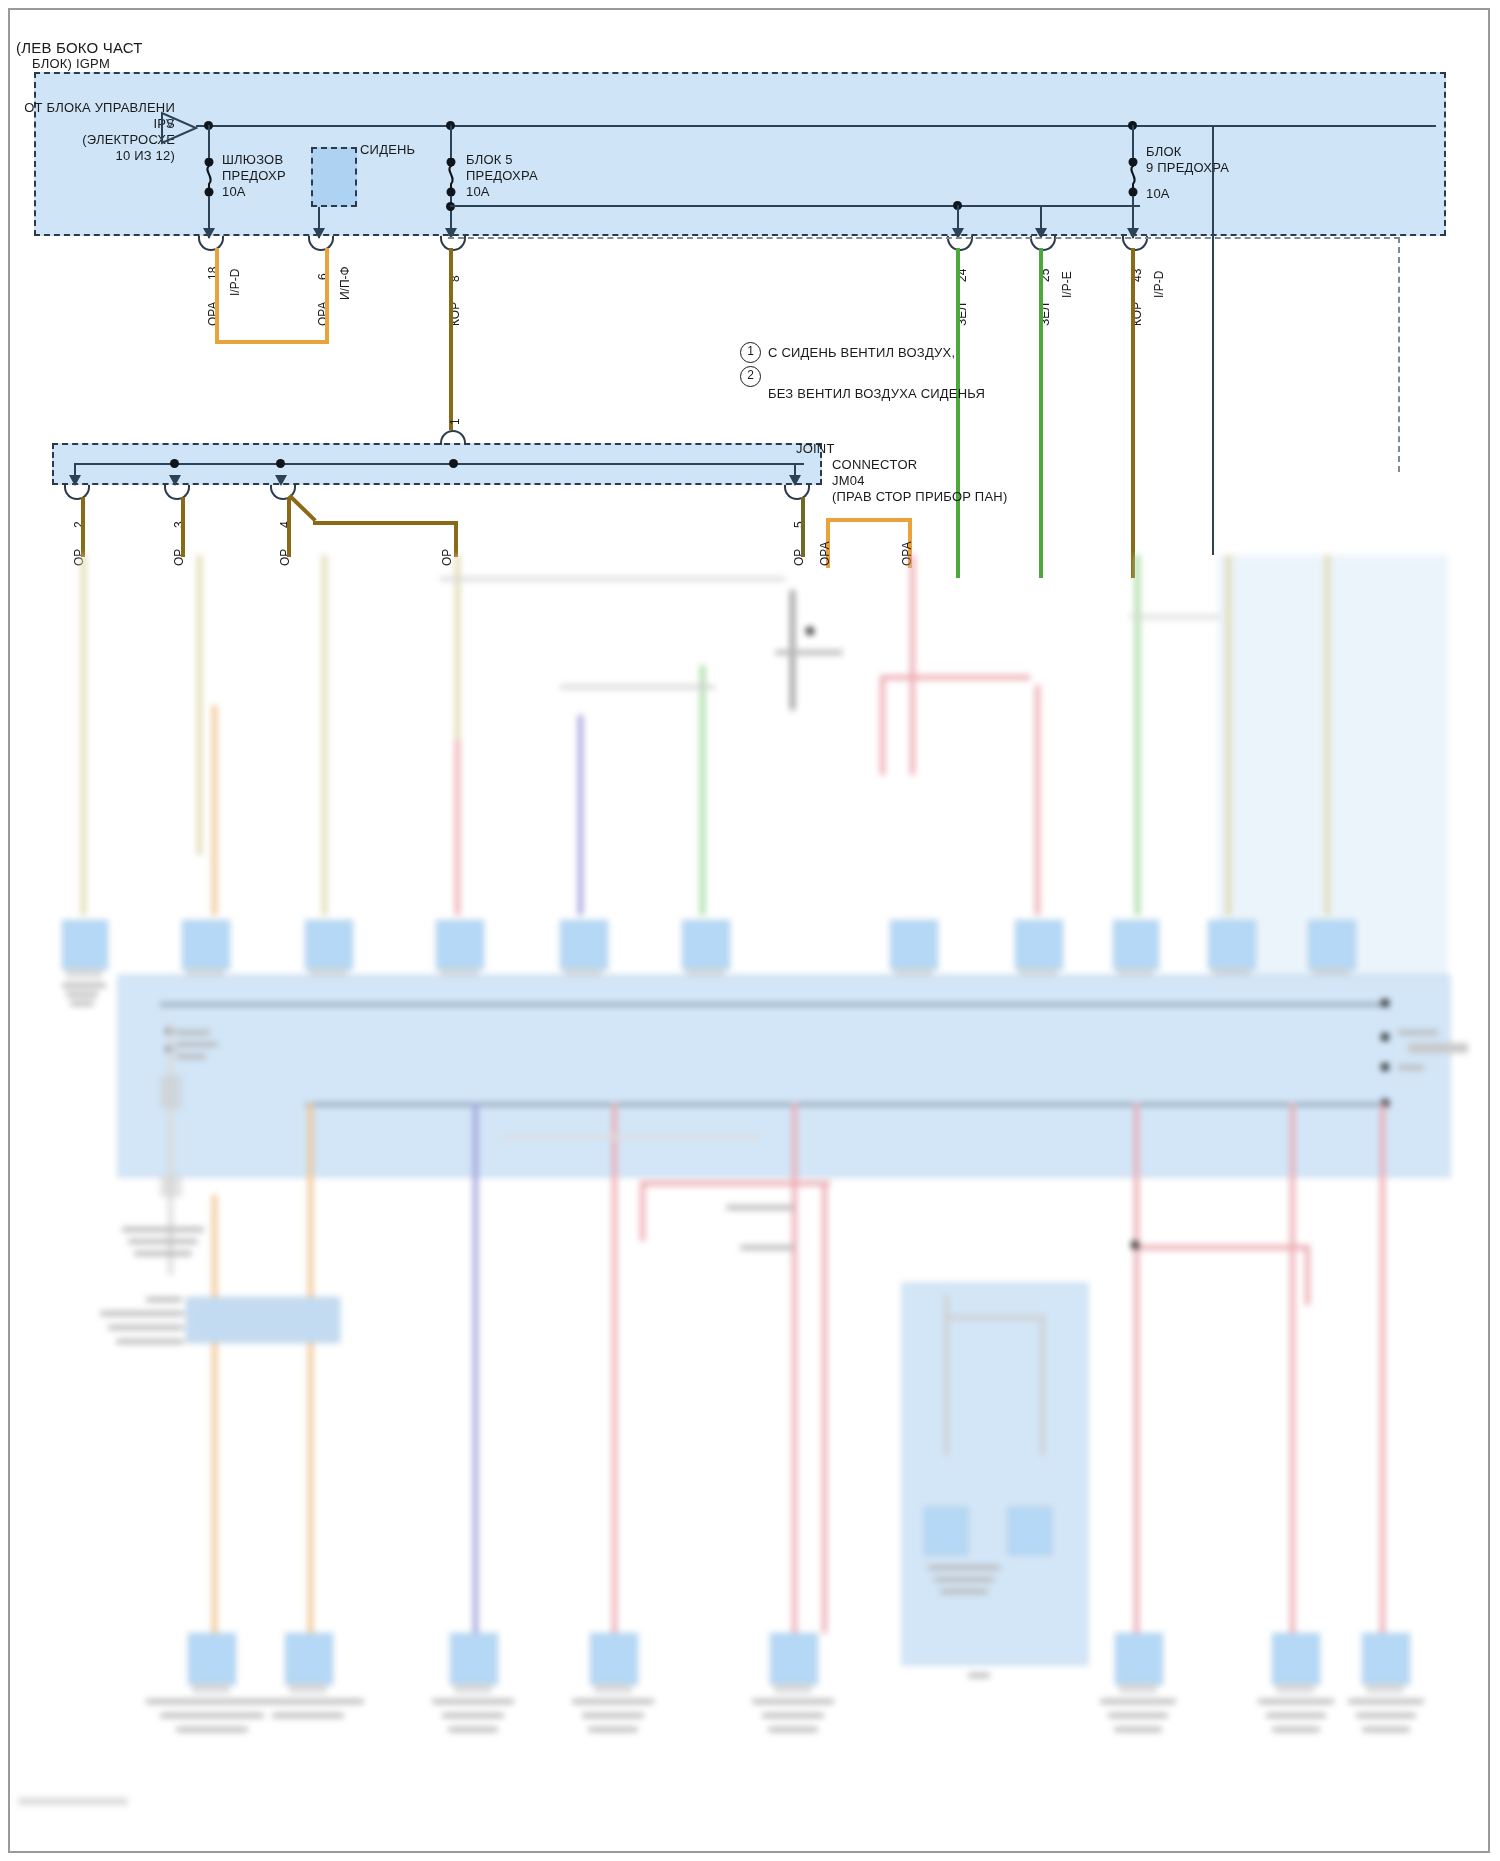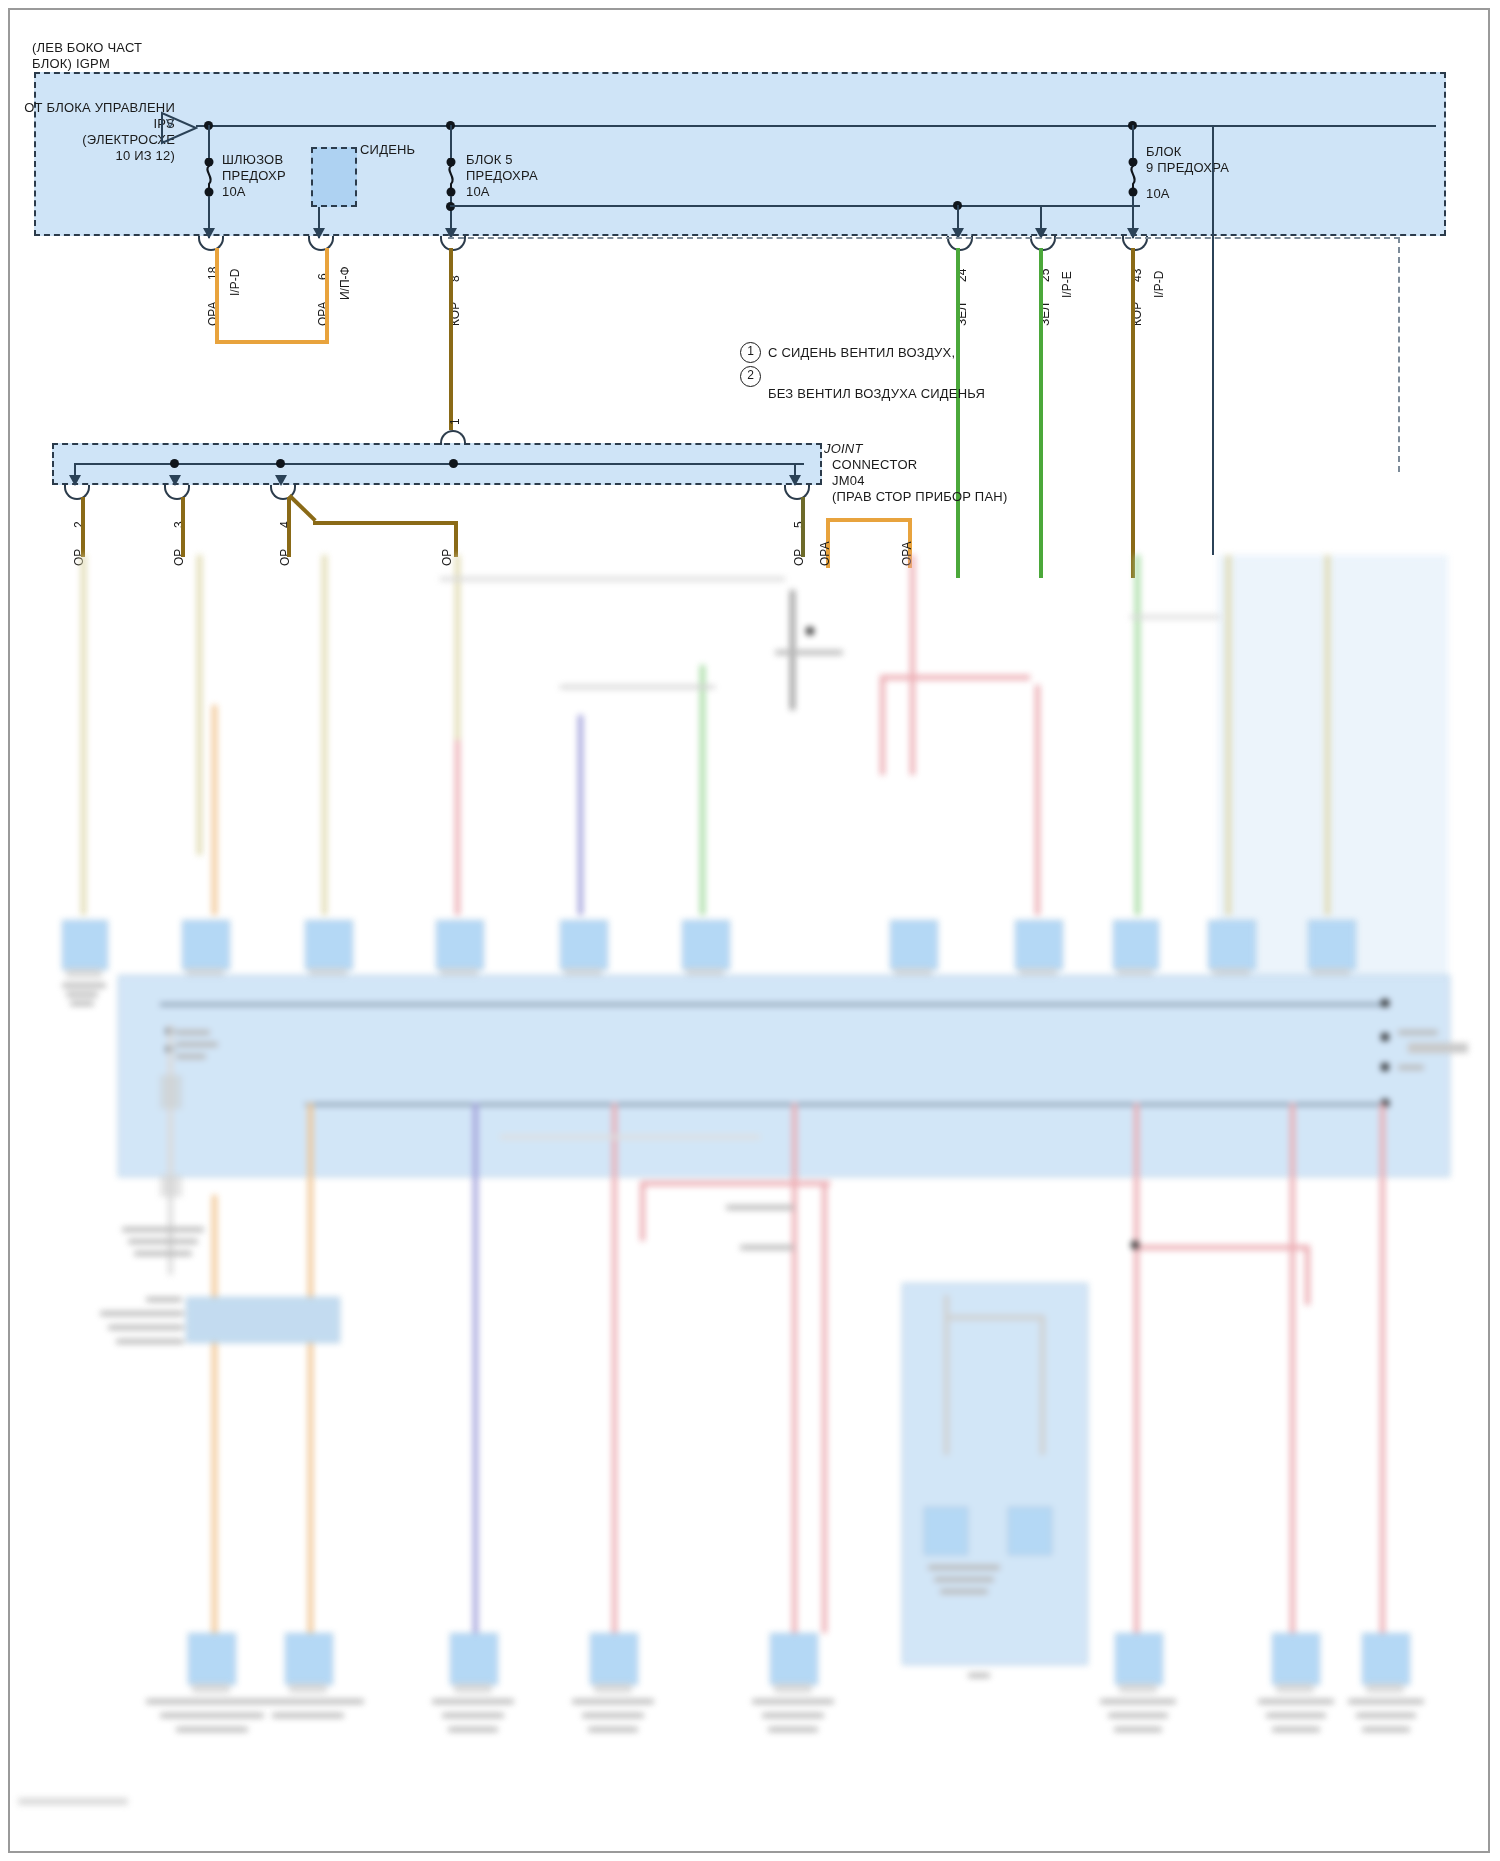--- a/index.html
+++ b/index.html
@@ -43,21 +43,21 @@
   .bigblue{position:absolute;background:#cfe4f7;border:1px solid #9dbcd8;}
   .lshade{position:absolute;background:#d9e9f8;}
   .gdot{position:absolute;width:8px;height:8px;border-radius:50%;background:#111;}
 </style>
 </head>
 <body>
 
 <div id="page">
   <div class="page-border"></div>
 
-  <div class="txt" style="left:32px;top:40px;font-size:13px;">(ЛЕВ БОКО ЧАСТ</div>
+  <div class="txt" style="left:16px;top:40px;font-size:15px;">(ЛЕВ БОКО ЧАСТ</div>
   <div class="txt" style="left:32px;top:56px;font-size:13px;">БЛОК) IGPM</div>
 
   <div class="dashbox" style="left:34px;top:72px;width:1412px;height:164px;"></div>
 
   <div class="txt r" style="left:-25px;top:100px;width:200px;">ОТ БЛОКА УПРАВЛЕНИ</div>
   <div class="txt r" style="left:-25px;top:116px;width:200px;">IPS</div>
   <div class="txt r" style="left:-25px;top:132px;width:200px;">(ЭЛЕКТРОСХЕ</div>
   <div class="txt r" style="left:-25px;top:148px;width:200px;">10 ИЗ 12)</div>
 
   <div class="amp-wrap" style="left:160px;top:110px;">
@@ -184,21 +184,21 @@
   <div class="dot" style="left:170px;top:459px;"></div>
   <div class="dot" style="left:276px;top:459px;"></div>
   <div class="dot" style="left:449px;top:459px;"></div>
 
   <div class="arrow" style="left:69px;top:475px;"></div>
   <div class="arrow" style="left:169px;top:475px;"></div>
   <div class="arrow" style="left:275px;top:475px;"></div>
   <div class="arrow" style="left:789px;top:475px;"></div>
   <div class="vline" style="left:794px;top:463px;height:22px;"></div>
 
-  <div class="txt" style="left:824px;top:441px;font-style:italic;">JOINT</div>
+  <div class="txt" style="left:796px;top:441px;">JOINT</div>
   <div class="txt" style="left:832px;top:457px;">CONNECTOR</div>
   <div class="txt" style="left:832px;top:473px;">JM04</div>
   <div class="txt" style="left:832px;top:489px;">(ПРАВ СТОР ПРИБОР ПАН)</div>
 
   <div class="cup" style="left:64px;top:485px;"></div>
   <div class="vtxt" style="left:72px;top:528px;font-size:12px;">2</div>
   <div class="vtxt" style="left:72px;top:566px;font-size:12px;">ОР</div>
   <div class="wire" style="left:81px;top:497px;width:4px;height:60px;background:#8a6a17;"></div>
 
   <div class="cup" style="left:164px;top:485px;"></div>

